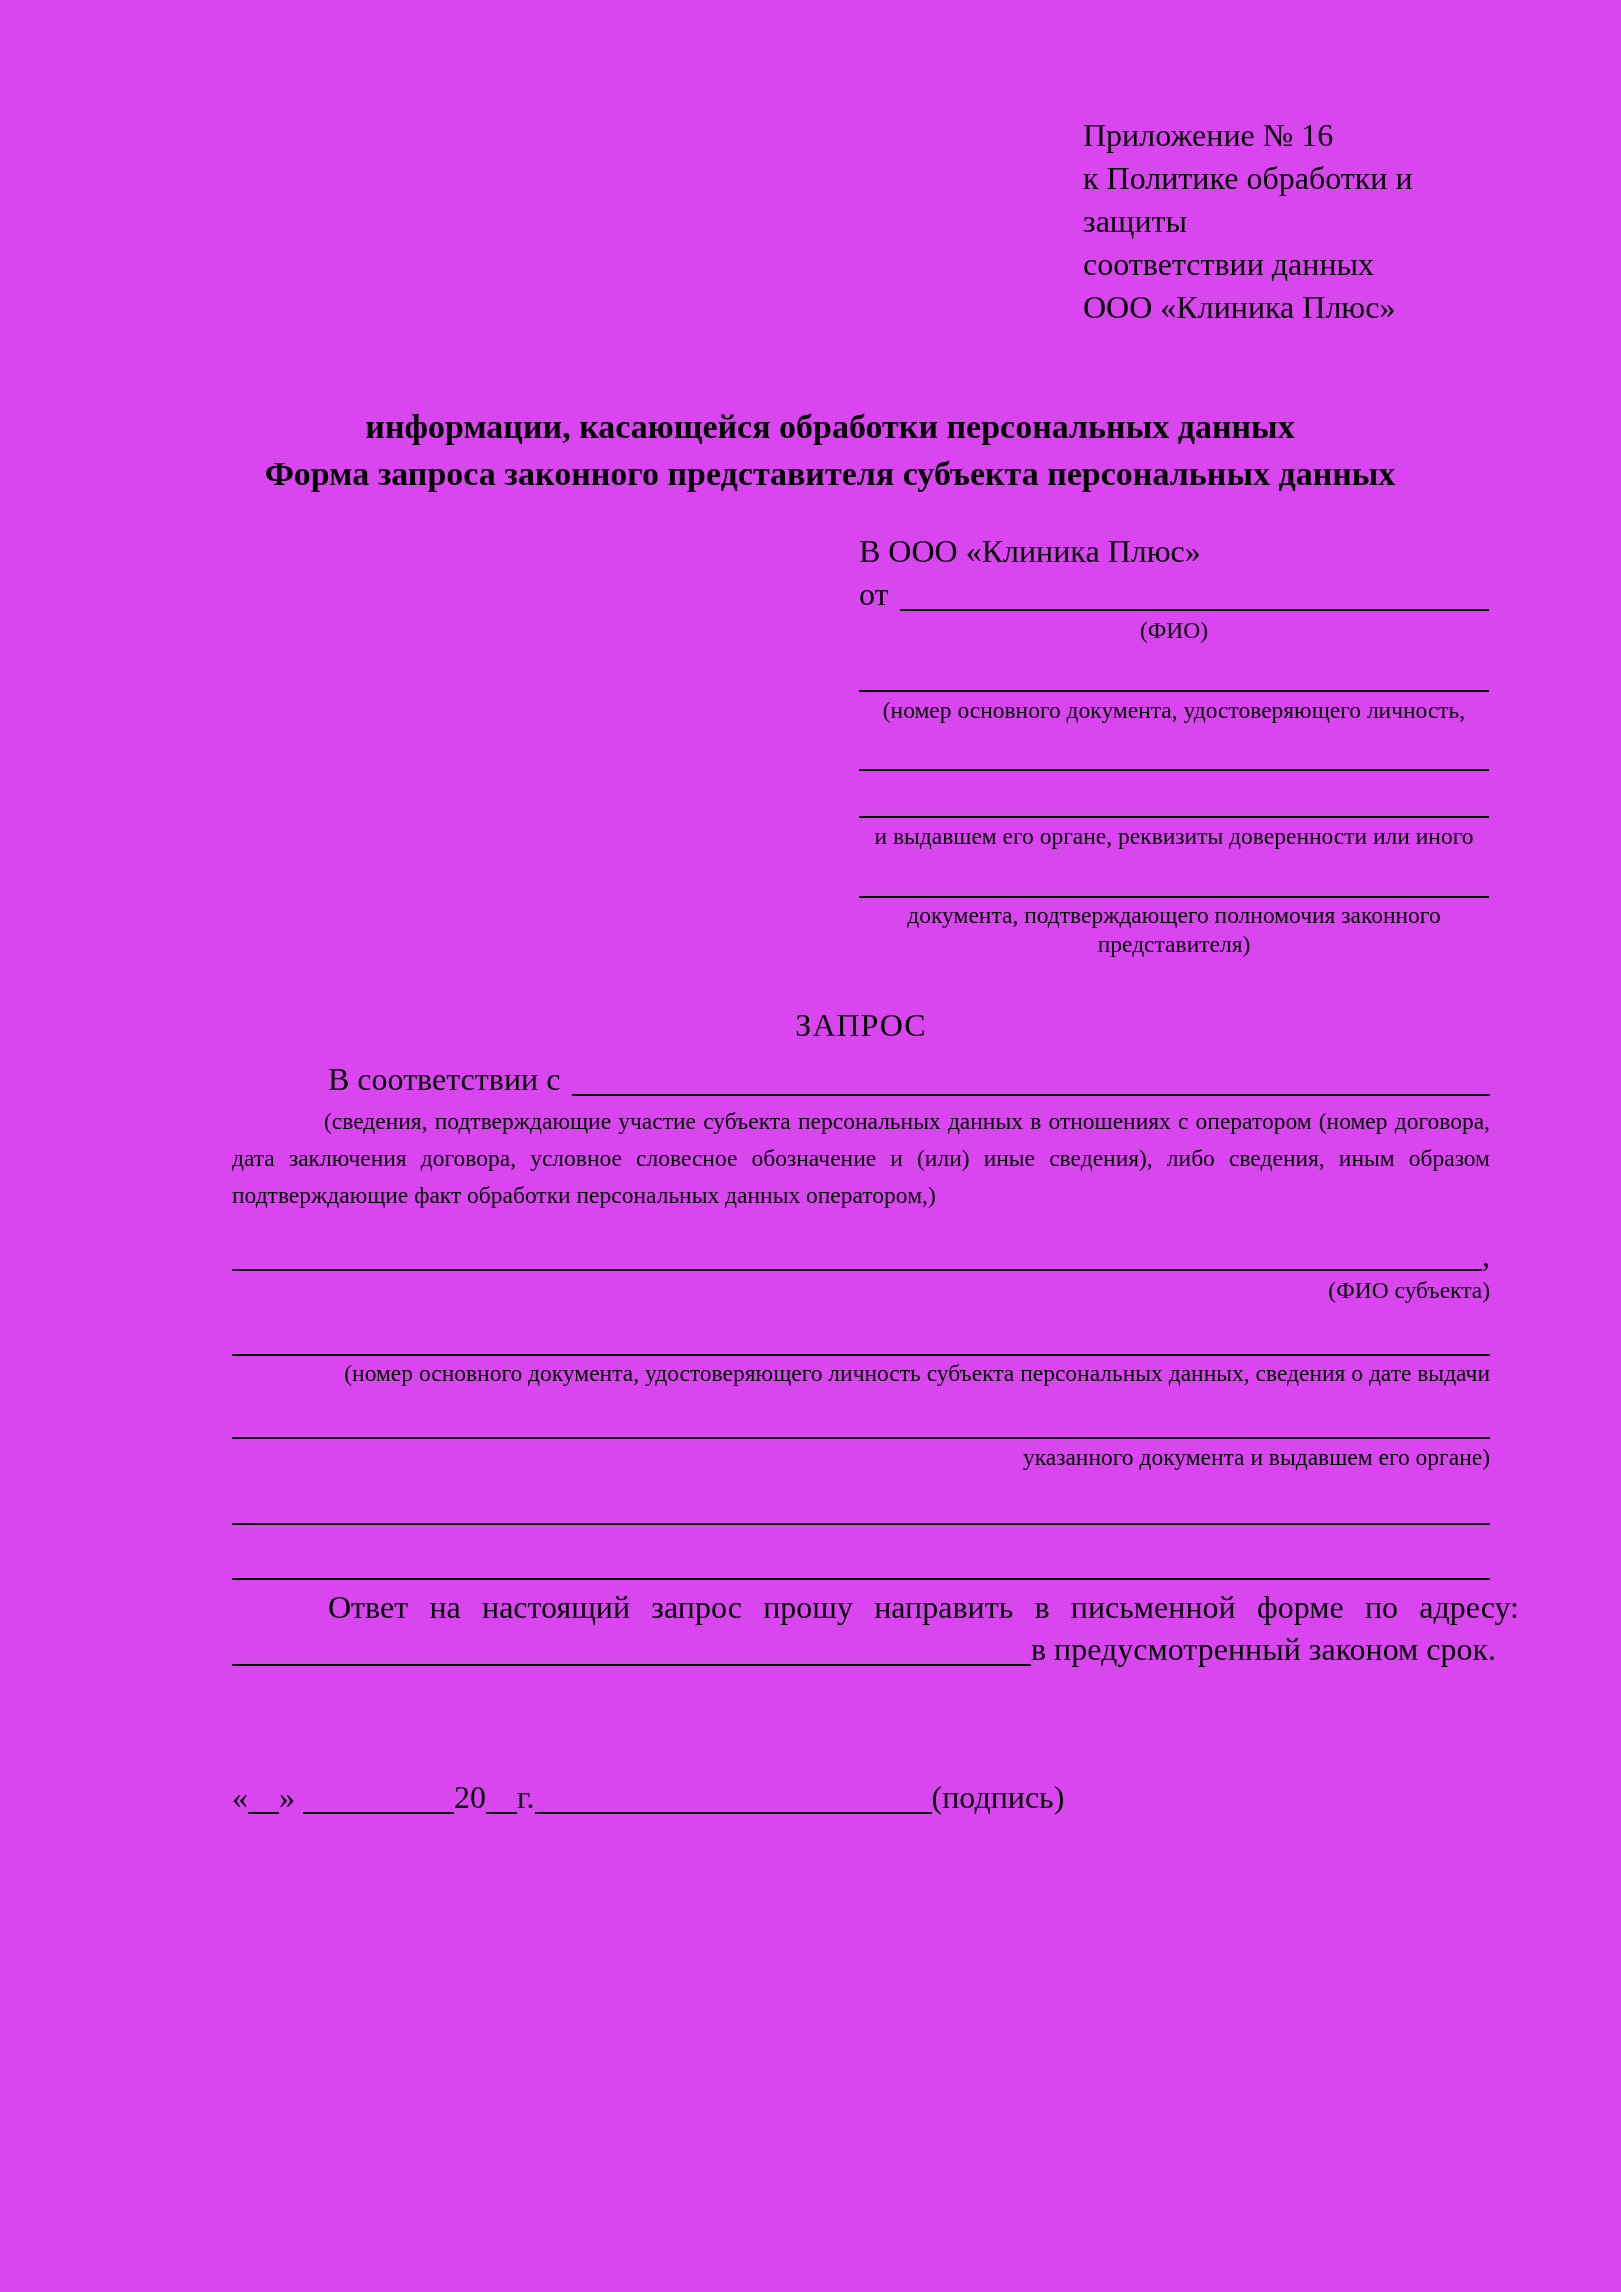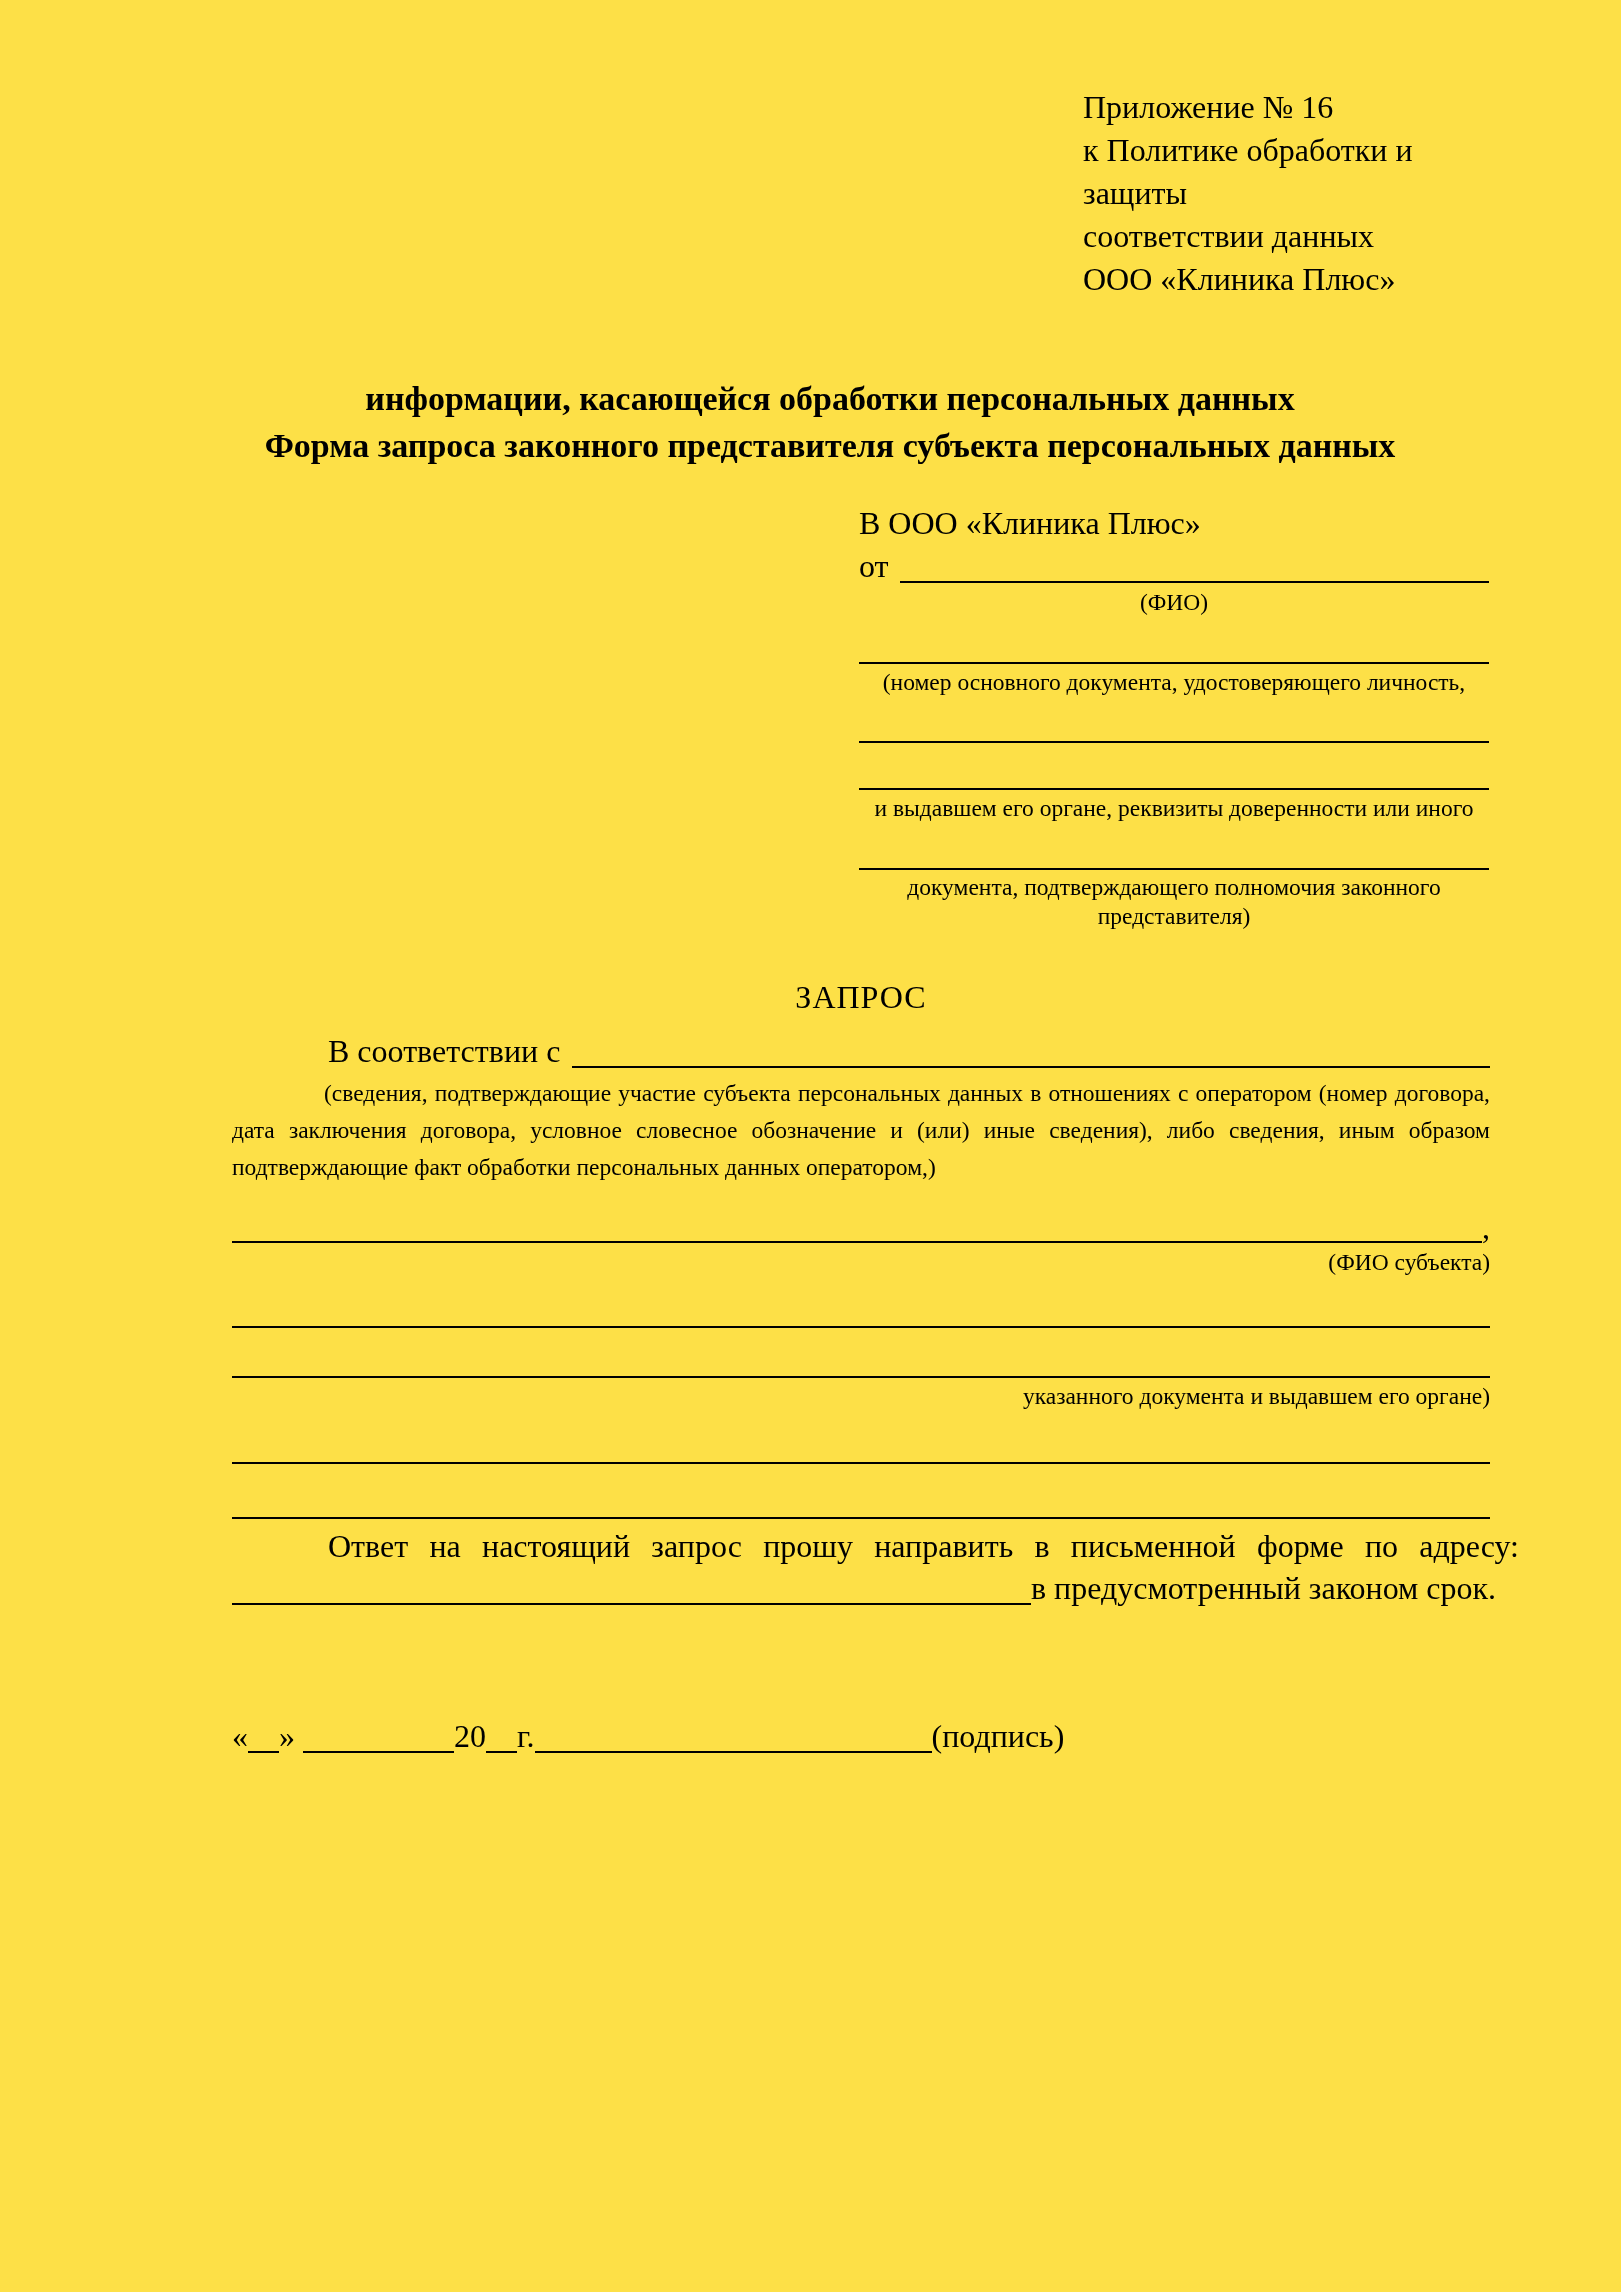--- a/index.html
+++ b/index.html
@@ -1,23 +1,23 @@
 <!DOCTYPE html>
 <html><head>
 <meta charset="utf-8">
 <style>
   html,body{margin:0;padding:0;background:#ffffff;}
   .page{
     position:relative;
     width:1621px;height:2293px;
-    background:#fde047;color:#000;
+    background:#d946ef;color:#000;
     font-family:"Liberation Serif","DejaVu Serif",serif;
     font-size:32px;line-height:42px;
     box-sizing:border-box;
-    padding:86px 131px 0 232px;
+    padding:114px 131px 0 232px;
     overflow:hidden;
   }
   
   .appendix{margin-left:851px;line-height:43px;}
   
   .doc-title{margin-top:74px;text-align:center;font-weight:bold;font-size:34px;line-height:47px;width:1196px;}
   
   .addressee{margin-top:33px;margin-left:627px;width:630px;}
   .addr-to{line-height:43px;}
   .addr-from{display:flex;align-items:stretch;line-height:43px;}
@@ -96,20 +96,21 @@
   <div class="basis-caption">(сведения, подтверждающие участие субъекта персональных данных в отношениях с оператором (номер договора, дата заключения договора, условное словесное обозначение и (или) иные сведения), либо сведения, иным образом подтверждающие факт обработки персональных данных оператором,)</div>
 
 
   <div class="fio-line-row">
     <span class="grow-blank"></span>
     <span>,</span>
   </div>
   <div class="center-caption">(ФИО субъекта)</div>
 
   <div class="sline"></div>
+  <div class="center-caption">(номер основного документа, удостоверяющего личность субъекта персональных данных, сведения о дате выдачи</div>
 
   <div class="sline"></div>
   <div class="center-caption">указанного документа и выдавшем его органе)</div>
 
 
   <div class="blank-par-line"></div>
   <div class="blank-par-line"></div>
 
   <div class="par reply-par">
     <span>Ответ на настоящий запрос прошу направить в письменной форме по адресу:</span>

